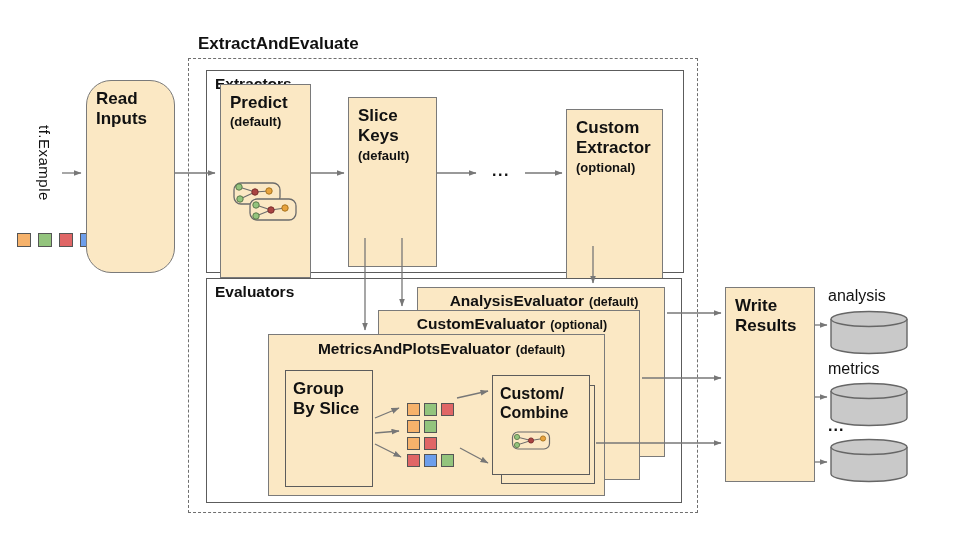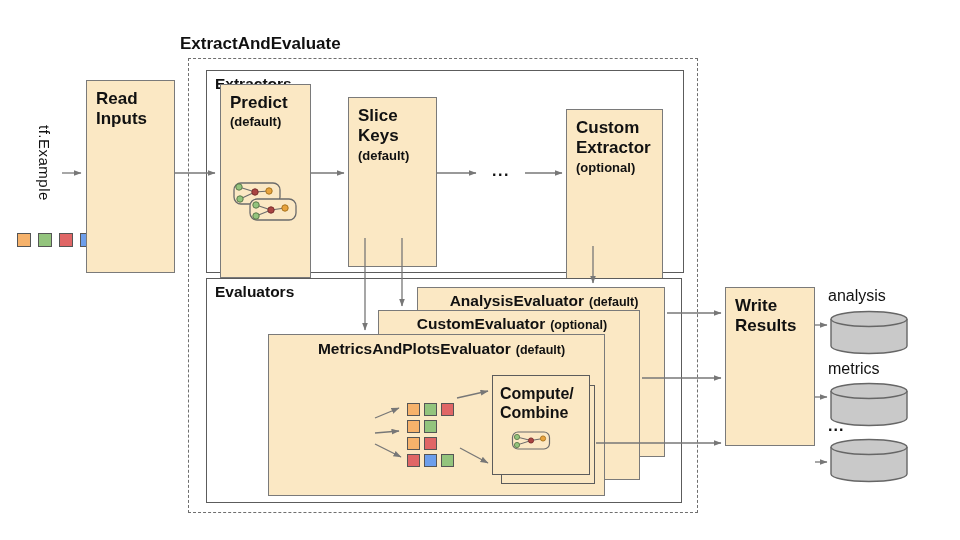--- a/index.html
+++ b/index.html
@@ -50,28 +50,28 @@
 
   <div class="abs vert-label" style="left:36px;top:125px;height:92px;">tf.Example</div>
 
   <div class="abs sq-row" style="left:17px;top:233px;">
       <div class="sq" style="background: rgb(246, 178, 107);"></div>
       <div class="sq" style="background: rgb(147, 196, 125);"></div>
       <div class="sq" style="background: rgb(224, 102, 102);"></div>
       <div class="sq" style="background: rgb(109, 158, 235);"></div>
     </div>
 
-  <div class="tanbox" style="left:86px;top:80px;width:89px;height:193px;">
+  <div class="tanbox" style="left:86px;top:80px;width:89px;height:193px;border-radius:25px;">
     <span class="box-title">
       <span class="ln">Read</span>
       <span class="ln">Inputs</span>
     </span>
   </div>
 
-  <div class="abs diagram-title" style="left:180px;top:34px;">ExtractAndEvaluate</div>
+  <div class="abs diagram-title" style="left:198px;top:34px;">ExtractAndEvaluate</div>
   <div class="dashed-box" style="left:188px;top:58px;width:510px;height:455px;"></div>
 
   <div class="container-box" style="left:206px;top:70px;width:478px;height:203px;">
     <span class="section-label">Extractors</span>
   </div>
 
   <div class="tanbox" style="left:220px;top:84px;width:91px;height:194px;">
     <span class="box-title">Predict</span>
     <span class="box-sub">(default)</span>
   </div>
@@ -129,20 +129,26 @@
       <span class="stack-sub">(optional)</span>
     </div>
   </div>
   <div class="tanbox" style="left:268px;top:334px;width:337px;height:162px;z-index:4;">
     <div class="hdr-left">
       <span class="stack-header">MetricsAndPlotsEvaluator</span>
       <span class="stack-sub">(default)</span>
     </div>
   </div>
 
+  <div class="tanbox" style="left:285px;top:370px;width:88px;height:117px;z-index:5;border-color:#5c5c5c;">
+    <span class="box-title" style="padding-left:7px;">
+      <span class="ln">Group</span>
+      <span class="ln">By Slice</span>
+    </span>
+  </div>
 
   <div class="abs grid" style="left:407px;top:403px;z-index:6;">
       <div class="grid-row">
         <div class="gsq" style="background: rgb(246, 178, 107);"></div>
         <div class="gsq" style="background: rgb(147, 196, 125);"></div>
         <div class="gsq" style="background: rgb(224, 102, 102);"></div>
       </div>
       <div class="grid-row">
         <div class="gsq" style="background: rgb(246, 178, 107);"></div>
         <div class="gsq" style="background: rgb(147, 196, 125);"></div>
@@ -154,37 +160,37 @@
       <div class="grid-row">
         <div class="gsq" style="background: rgb(224, 102, 102);"></div>
         <div class="gsq" style="background: rgb(109, 158, 235);"></div>
         <div class="gsq" style="background: rgb(147, 196, 125);"></div>
       </div>
     </div>
 
   <div class="tanbox" style="left:501px;top:385px;width:94px;height:99px;z-index:5;border-color:#5c5c5c;"></div>
   <div class="tanbox" style="left:492px;top:375px;width:98px;height:100px;z-index:6;border-color:#5c5c5c;">
     <span class="box-title" style="padding-left:7px;font-size:16px;">
-      <span class="ln">Compute/</span>
+      <span class="ln">Custom/</span>
       <span class="ln">Combine</span>
     </span>
   </div>
 
   <svg class="abs" style="left:510px;top:429px;z-index:7;" width="44" height="26" viewBox="0 0 44 26">
     <rect x="2.5" y="3" width="37" height="17" rx="5.5" fill="none" stroke="#6b6b6b" stroke-width="1.2"></rect>
     <line x1="7" y1="8" x2="21" y2="11.5" stroke="#6b6b6b" stroke-width="1"></line>
     <line x1="7" y1="16" x2="21" y2="11.5" stroke="#6b6b6b" stroke-width="1"></line>
     <line x1="21" y1="11.5" x2="33" y2="9.5" stroke="#6b6b6b" stroke-width="1"></line>
     <circle cx="7" cy="8" r="2.6" fill="#93C47D" stroke="#5d7a4c" stroke-width=".9"></circle>
     <circle cx="7" cy="16" r="2.6" fill="#93C47D" stroke="#5d7a4c" stroke-width=".9"></circle>
     <circle cx="21" cy="11.5" r="2.6" fill="#A94442" stroke="#7a2f2e" stroke-width=".9"></circle>
     <circle cx="33" cy="9.5" r="2.6" fill="#E8A33D" stroke="#a8741f" stroke-width=".9"></circle>
   </svg>
 
-  <div class="tanbox" style="left:725px;top:287px;width:90px;height:159px;">
+  <div class="tanbox" style="left:725px;top:287px;width:90px;height:195px;">
     <span class="box-title">
       <span class="ln">Write</span>
       <span class="ln">Results</span>
     </span>
   </div>
 
   <div class="abs out-label" style="left:828px;top:287px;width:75px;">analysis</div>
   <div class="abs out-label" style="left:828px;top:360px;width:75px;">metrics</div>
   <div class="abs out-label bold" style="left:828px;top:417px;width:75px;">...</div>
 

